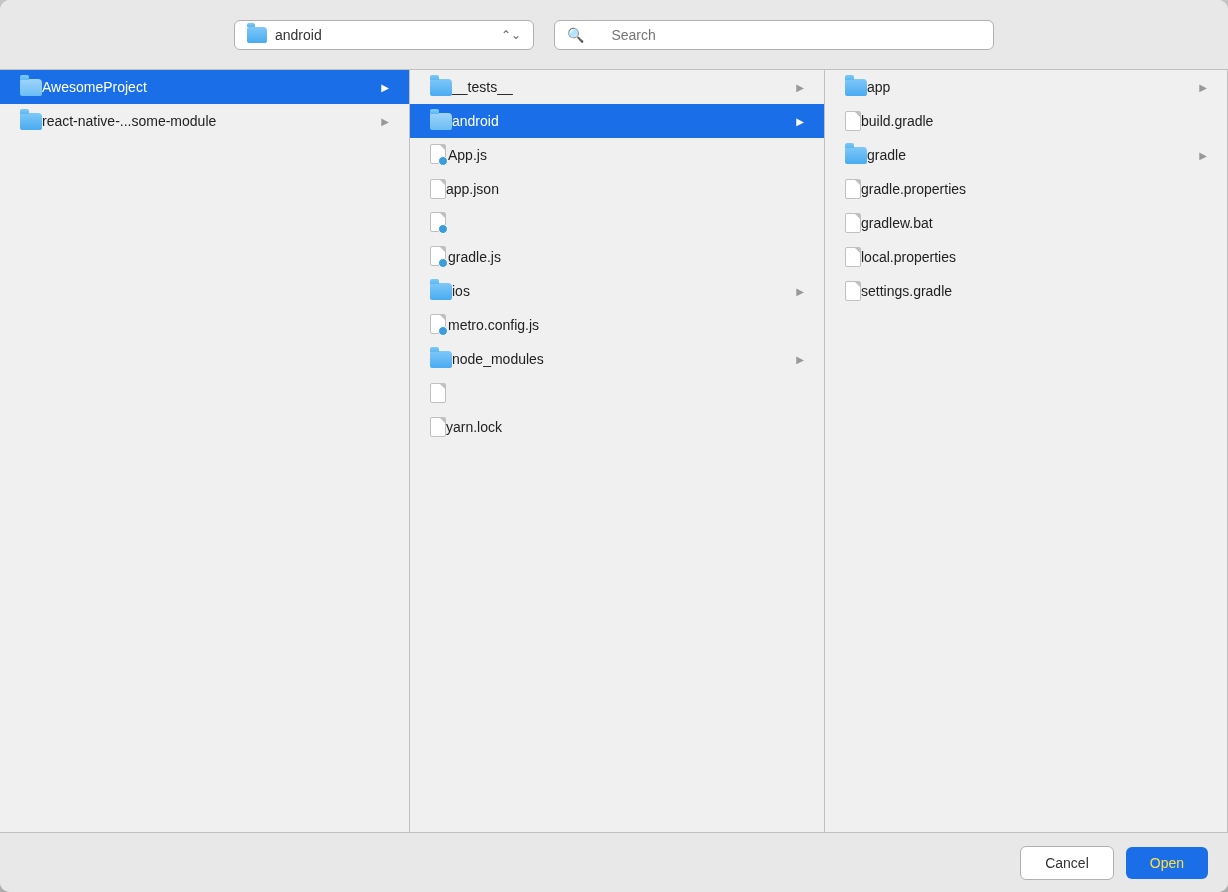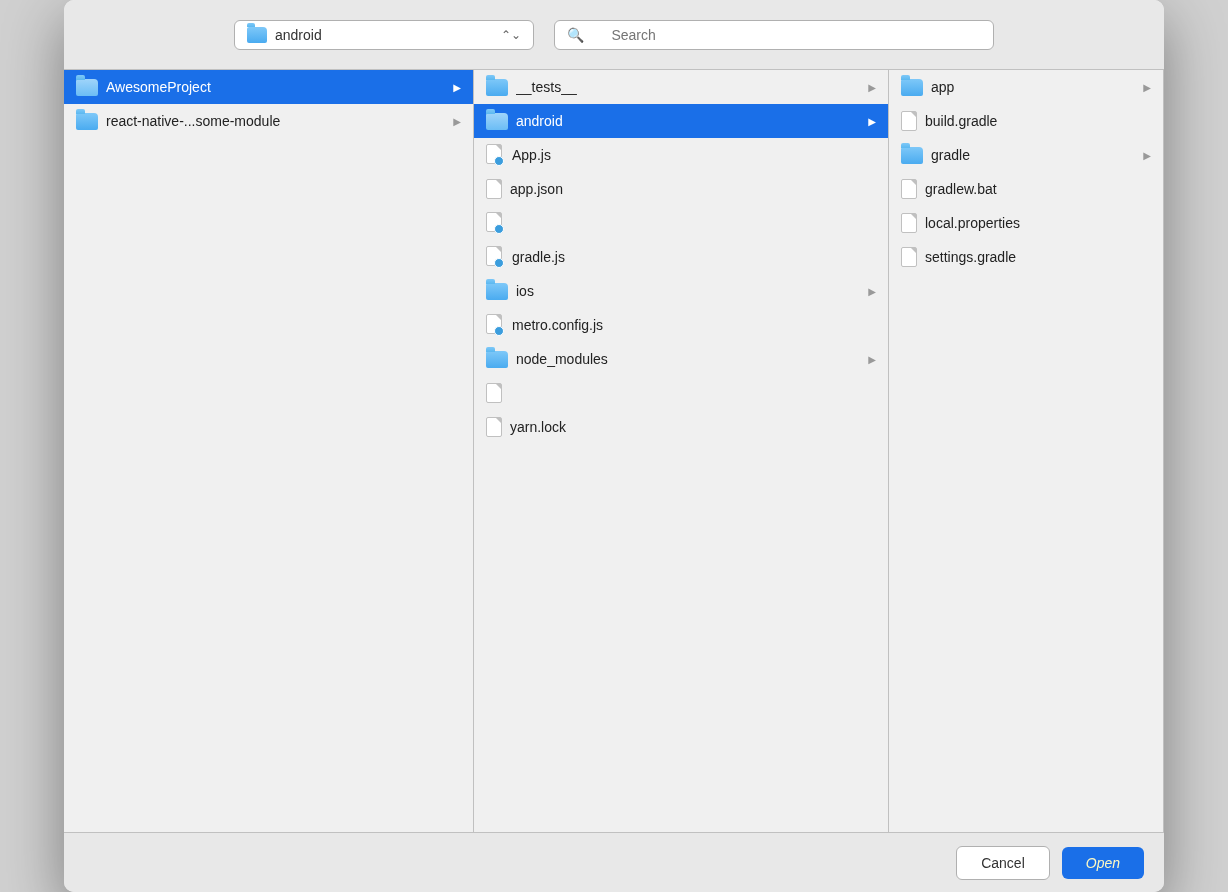--- a/index.html
+++ b/index.html
@@ -8,21 +8,21 @@
       width: 1228px;
       height: 892px;
       background: #d0d0d0;
       display: flex;
       align-items: center;
       justify-content: center;
       font-family: -apple-system, BlinkMacSystemFont, "Helvetica Neue", sans-serif;
     }
 
     .dialog {
-      width: 1100px;
+      width: 1228px;
       height: 892px;
       background: #f0f0f0;
       display: flex;
       flex-direction: column;
       border-radius: 10px;
       overflow: hidden;
       box-shadow: 0 20px 60px rgba(0,0,0,0.4);
       justify-content: center;
     }
 
@@ -133,22 +133,21 @@
       flex-shrink: 0;
     }
 
     .column-right {
       flex: 1;
     }
 
     .column-item {
       display: flex;
       align-items: center;
-      gap: 8px;
-      padding: 5px 12px;
+      padding: 5px 20px;
       cursor: pointer;
       font-size: 14px;
       color: #222;
       height: 34px;
     }
 
     .column-item.selected {
       background: #1a6fe8;
       color: white;
     }
@@ -291,22 +290,21 @@
     }
 
     .btn-cancel {
       background: white;
       border: 1px solid #b0b0b0;
       color: #333;
     }
 
     .btn-open {
       background: #1a6fe8;
-      color: #fef9c3;
-      font-style: italic;
+      color: #fde047;
     }
 
     .scroll-area {
       flex: 1;
       overflow-y: auto;
     }
   </style>
 </head>
 <body>
 
@@ -416,20 +414,24 @@
             <div class="plain-file"></div>
             <span class="item-name">build.gradle</span>
           </div>
           <div class="column-item">
             <div class="folder-icon"></div>
             <span class="item-name">gradle</span>
             <span class="chevron-right">▶</span>
           </div>
           <div class="column-item">
             <div class="plain-file"></div>
+            <span class="item-name">gradle.properties</span>
+          </div>
+          <div class="column-item">
+            <div class="plain-file"></div>
             <span class="item-name">gradlew.bat</span>
           </div>
           <div class="column-item">
             <div class="plain-file"></div>
             <span class="item-name">local.properties</span>
           </div>
           <div class="column-item">
             <div class="plain-file"></div>
             <span class="item-name">settings.gradle</span>
           </div>

